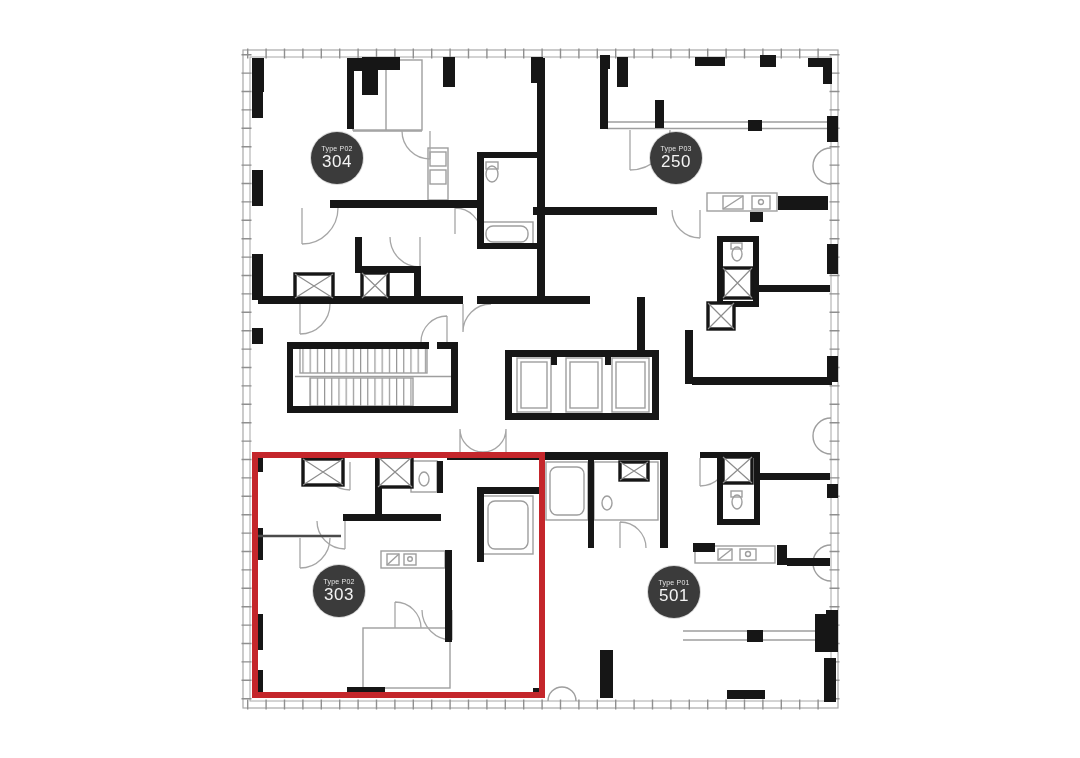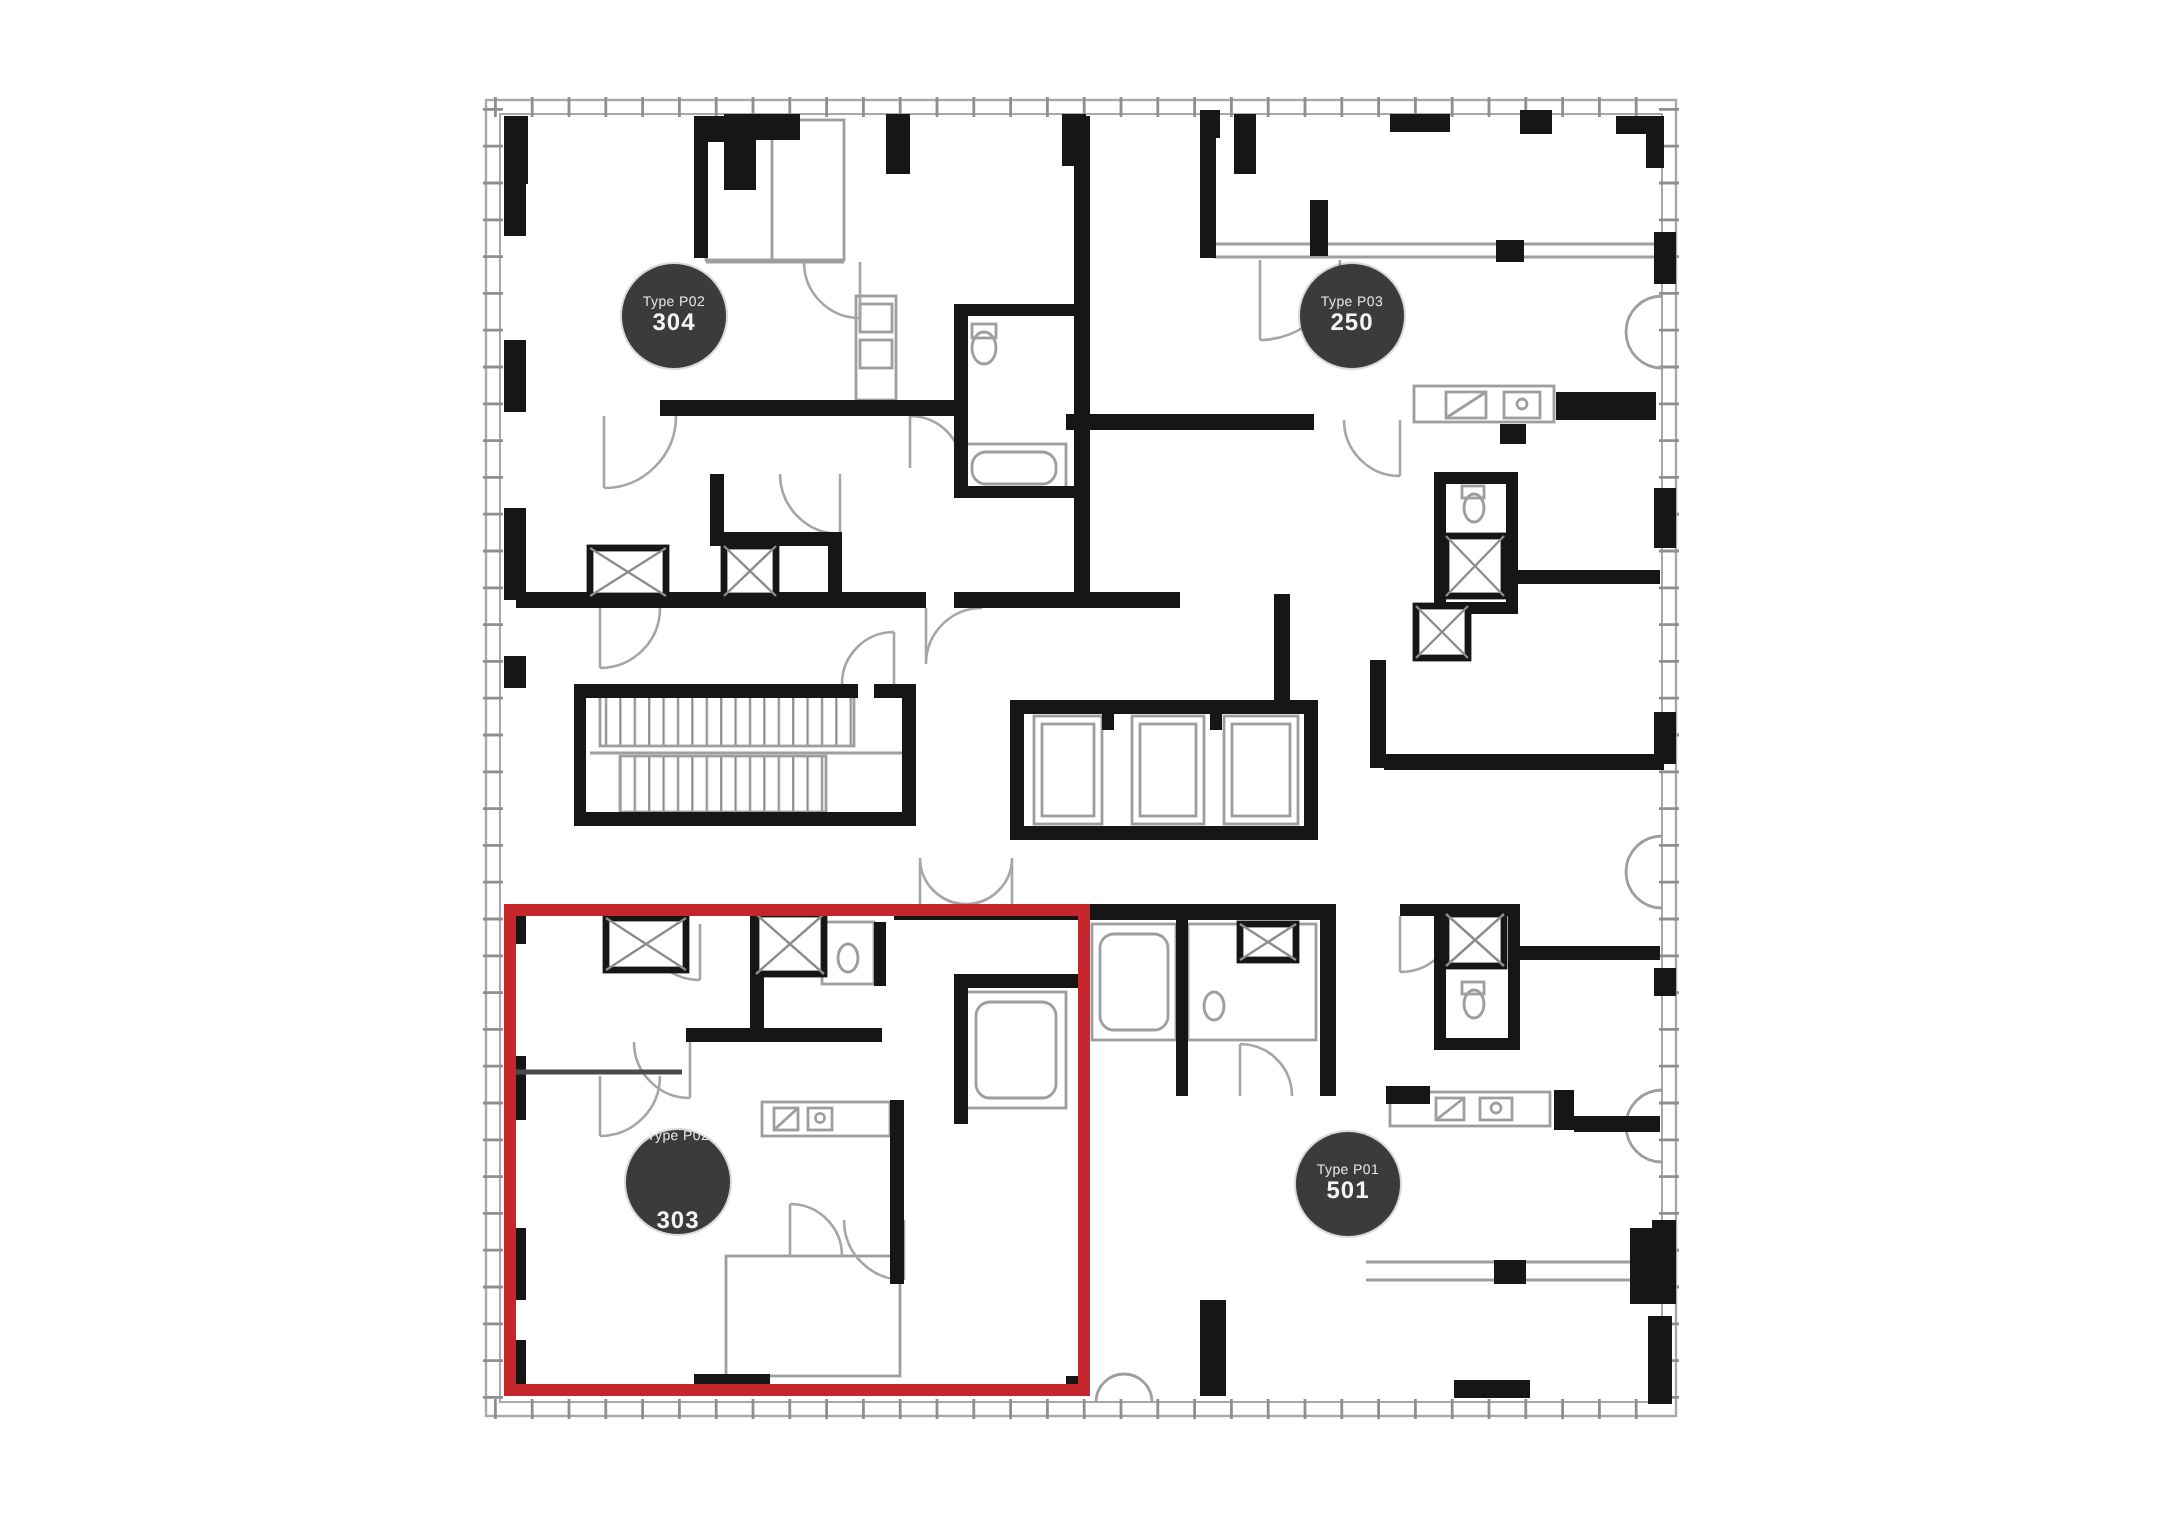--- a/index.html
+++ b/index.html
@@ -11,24 +11,24 @@
     border:6px solid #c4262b;box-sizing:border-box;z-index:4;pointer-events:none;
   }
   .badge{
     position:absolute;width:52px;height:52px;border-radius:50%;
     background:#3b3b3b;color:#f4f4f4;z-index:6;cursor:pointer;
     display:flex;flex-direction:column;align-items:center;justify-content:center;
     box-shadow:0 0 0 1px rgba(0,0,0,.15);
     text-align:center;line-height:1.05;
   }
   .badge .badge-type{font-size:7px;letter-spacing:.2px;opacity:.92;}
-  .badge .badge-num{font-size:12px;font-weight:bold;letter-spacing:.5px;}
+  .badge .badge-num{font-size:17px;font-weight:normal;letter-spacing:.5px;}
   .b304{left:311px;top:132px;}
   .b301{left:650px;top:132px;}
-  .b303{left:313px;top:565px;justify-content:space-between;}
+  .b303{left:313px;top:565px;}
   .b302{left:648px;top:566px;}
 </style>
 </head>
 <body>
 
 <div class="stage">
 
 <svg class="plan-svg" width="1080" height="758" viewBox="0 0 1080 758">
 
   <defs>

